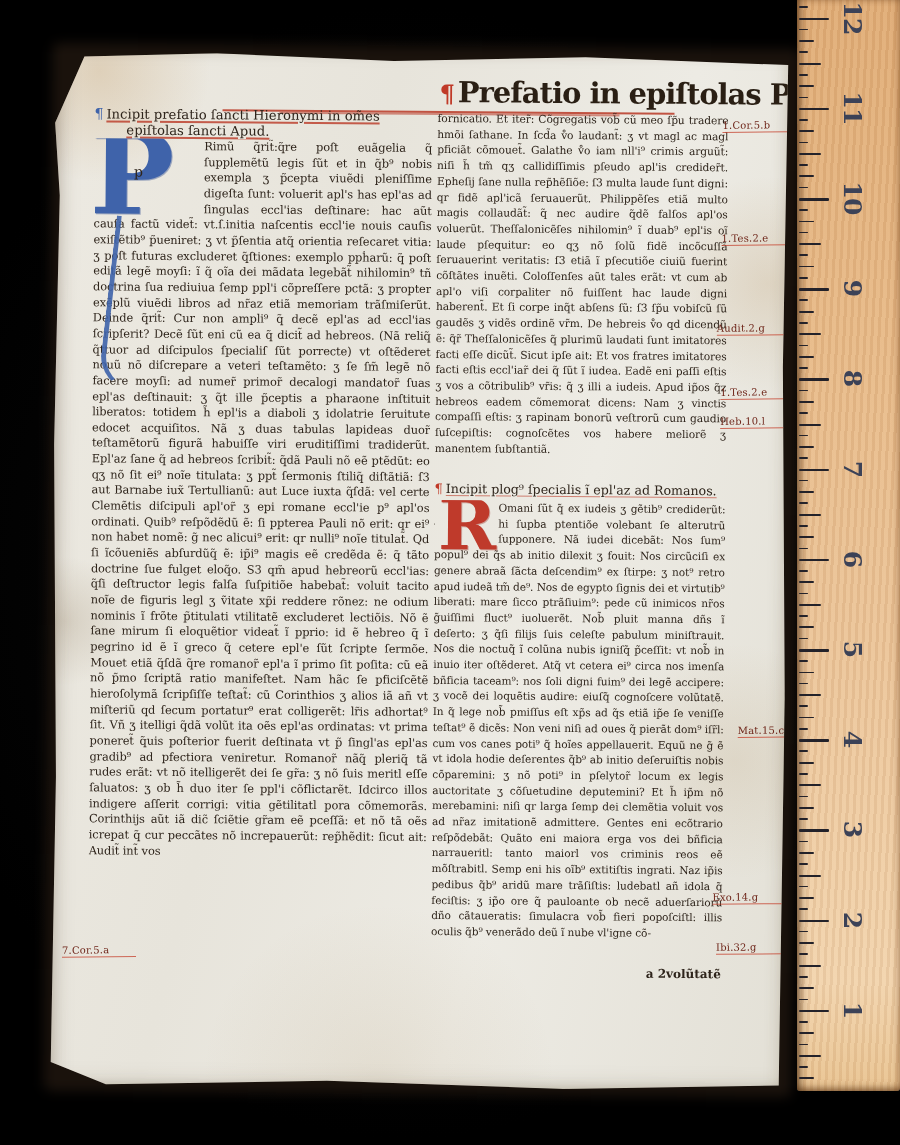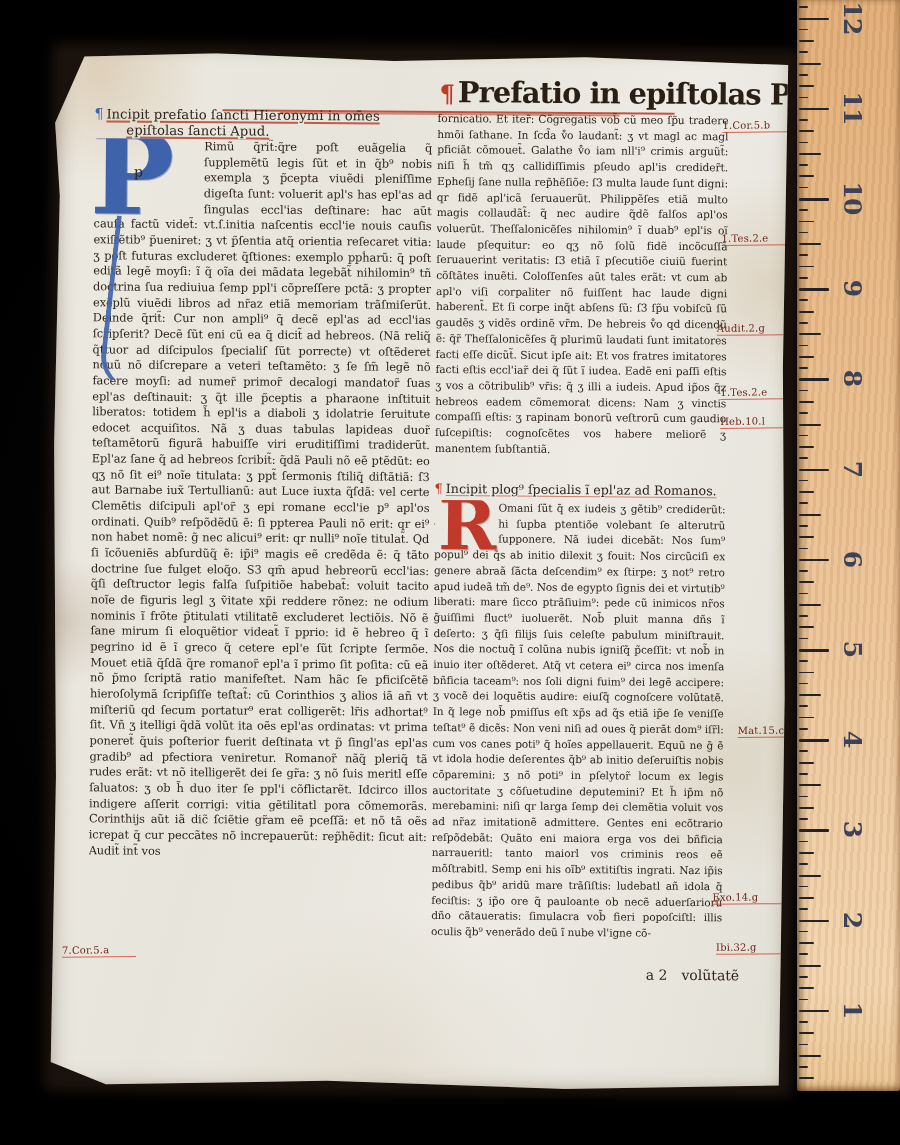--- a/index.html
+++ b/index.html
@@ -73,22 +73,22 @@
   .mnote{width:74px;font-size:10px;color:#6e2519;white-space:nowrap;
     border-bottom:1px solid rgba(196,60,40,.75);padding-bottom:1px;
     transform:rotate(-1deg);letter-spacing:.2px;}
   .mnote-left{left:14px;top:894px;}
   .mn0{left:668px;top:64px;} .mn1{left:668px;top:177px;}
   .mn2{left:664px;top:267px;} .mn3{left:668px;top:331px;}
   .mn4{left:668px;top:360px;} .mn5{left:668px;top:669px;margin-left:20px;}
   .mn6{left:664px;top:836px;} .mn7{left:668px;top:886px;}
 
   
-  .sigrow{left:598px;top:912px;width:110px;display:flex;gap:14px;position:absolute;
-    font-size:14px;color:#2e241b;}
+  .sigrow{left:598px;top:912px;width:110px;display:flex;position:absolute;
+    font-size:12px;color:#2e241b;font-weight:bold;}
   .sigrow span{position:static;}
 
   
   .ruler{position:absolute;left:797px;top:0;width:103px;height:1091px;
     background:
       repeating-linear-gradient(93deg, rgba(160,105,55,.10) 0 3px, rgba(255,235,200,.08) 3px 7px),
       linear-gradient(90deg,#b97f4e 0%,#d9a briefly 0%,#d9a briefly 0%);
     background:
       repeating-linear-gradient(93deg, rgba(150,95,45,.10) 0 3px, rgba(255,240,210,.07) 3px 7px),
       linear-gradient(180deg,#e0ac76 0%,#e7b987 30%,#ecc59a 60%,#f2d4ae 90%,#e9c391 100%),

